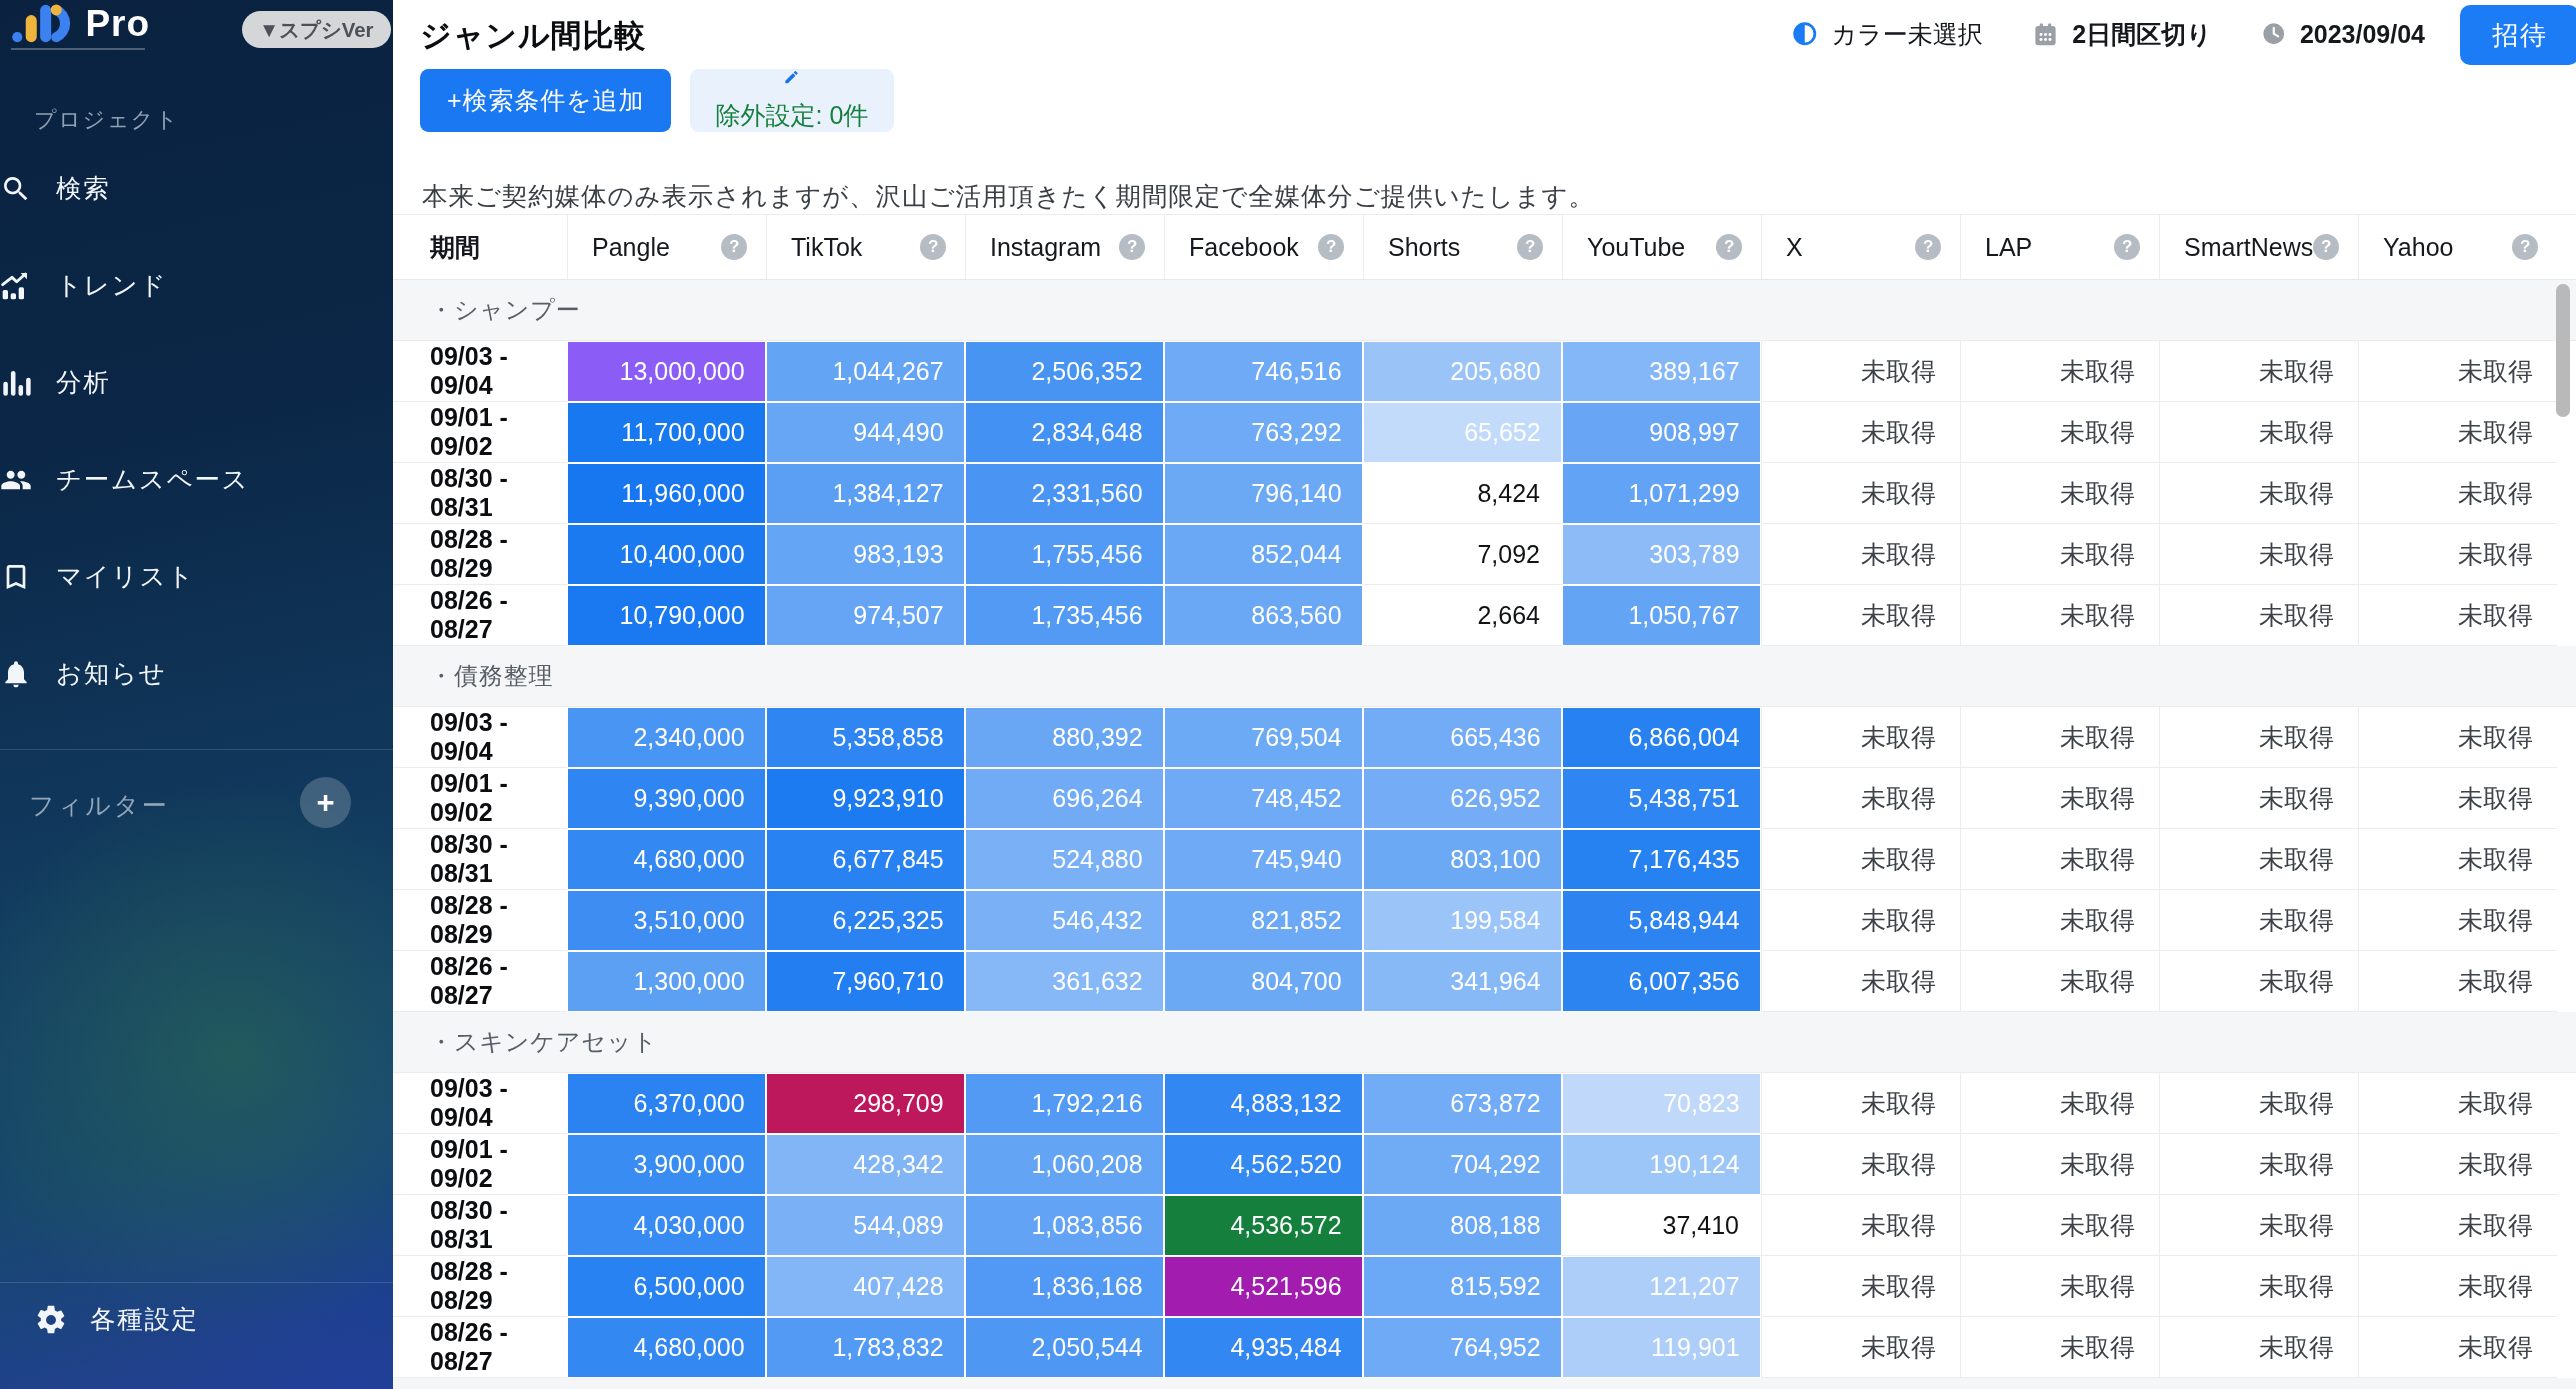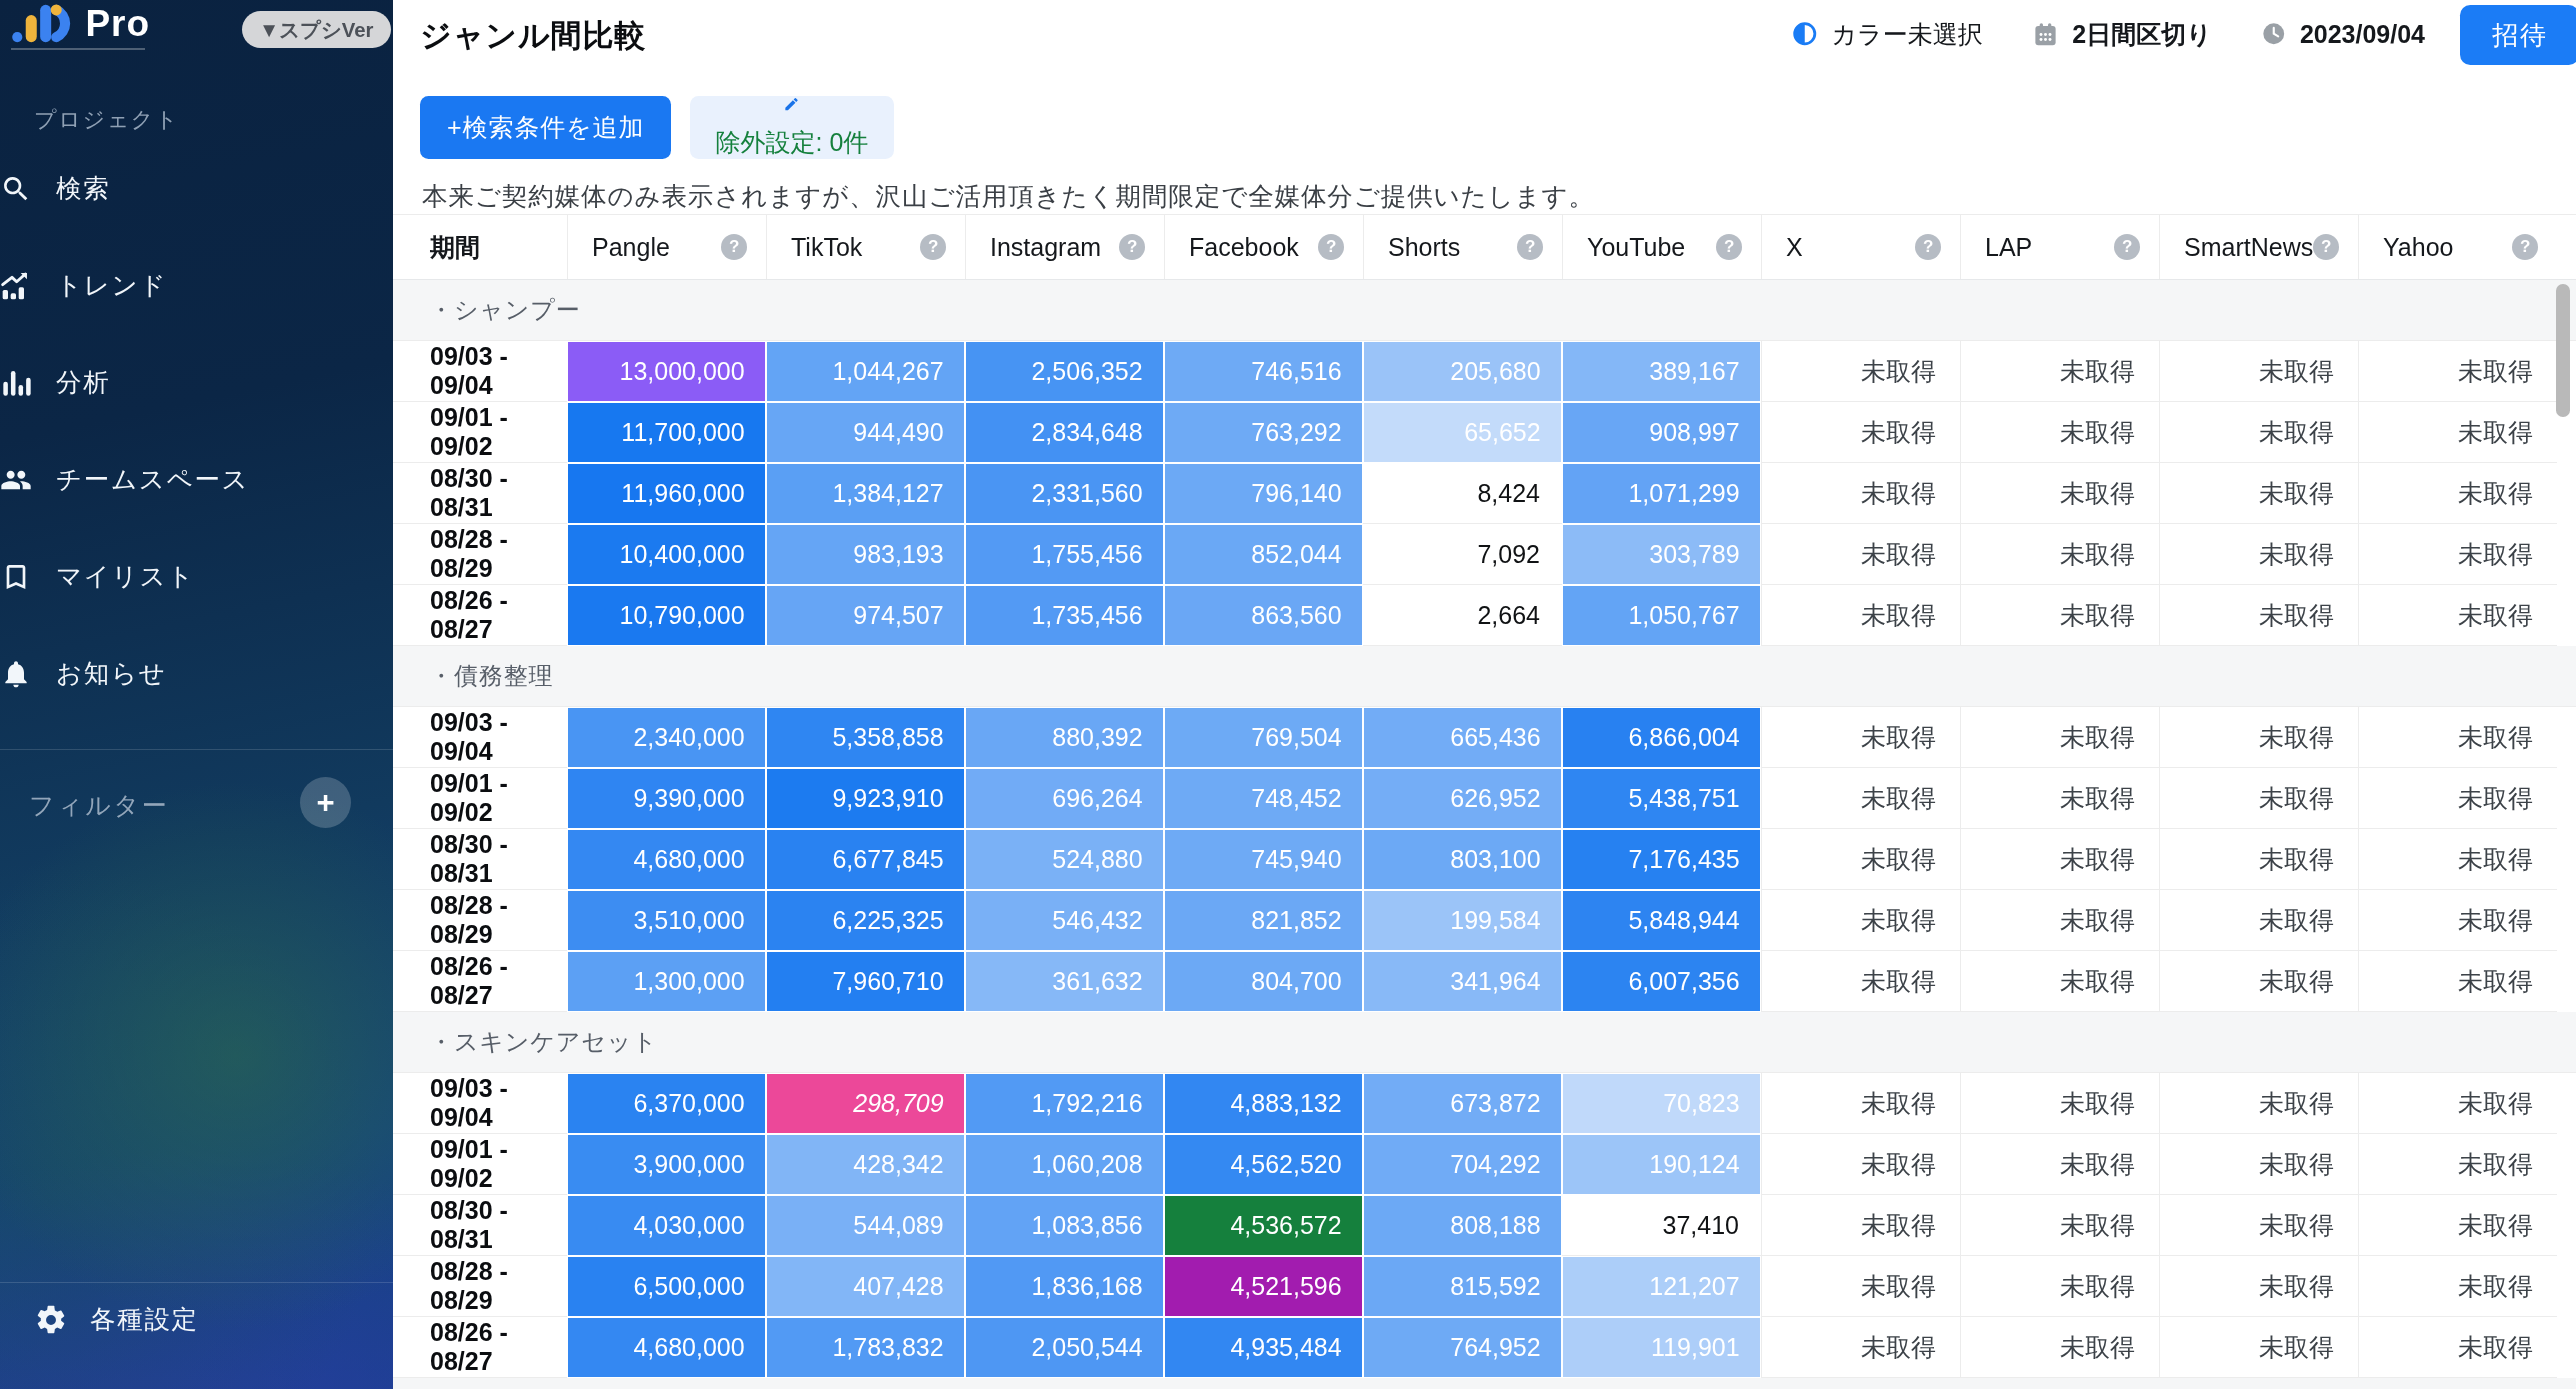--- a/index.html
+++ b/index.html
@@ -45,21 +45,21 @@
   .page-title { position:absolute; left:27px; top:15.3px; font-size:31px; font-weight:800; color:#0b0d10; letter-spacing:0.9px; }
   .header-right { position:absolute; right:151px; top:0; height:68px; display:flex; align-items:center; gap:49px; }
   .hr-group { display:flex; align-items:center; gap:13.6px; cursor:pointer; }
   .hr-group svg { display:block; }
   .hr-text { font-size:25px; color:#15181c; }
   .hr-text.strong { font-weight:700; }
   .invite-button { position:absolute; right:-3.4px; top:5.1px; width:119px; height:60px; background:#1b7cf6;
     border-radius:10.2px; color:#fff; font-size:26px; display:flex; align-items:center; justify-content:center;
     cursor:pointer; letter-spacing:1.7px; }
 
-  .toolbar { position:absolute; left:27px; top:96px; display:flex; gap:18.7px; }
+  .toolbar { position:absolute; left:27px; top:69px; display:flex; gap:18.7px; }
   .btn-primary { height:63px; padding:0 27px; background:#1a78f2; border-radius:8.5px; color:#fff;
     font-size:25px; display:flex; align-items:center; cursor:pointer; letter-spacing:0.9px; }
   .btn-chip { height:63px; padding:0 25.5px; background:#e9f1fd; border-radius:8.5px; color:#15803d;
     font-size:25px; display:flex; align-items:center; gap:13.6px; cursor:pointer;flex-direction:column; }
   .btn-chip svg { width:27px; height:27px; }
   .notice { position:absolute; left:29px; top:179px; font-size:25.5px; color:#3a3f45; letter-spacing:0.9px; }
 
   
   .tgrid { position:absolute; left:0; top:214px; width:2183px; }
   .trow { display:grid; grid-template-columns:174px repeat(10,199px) 19.6px; }
@@ -405,21 +405,21 @@
         <div class="cell na">未取得</div>
         <div class="cell na">未取得</div>
         <div class="fillcell"></div>
       </div>
       <div class="trow grow">
         <div class="gcell">・スキンケアセット</div>
       </div>
       <div class="trow drow">
         <div class="pcell">09/03 - 09/04</div>
         <div class="cell val" style="background: rgb(42, 131, 241);">6,370,000</div>
-        <div class="cell val" style="background: #ec4899; font-style: italic;">298,709</div>
+        <div class="cell val" style="background: #be185d;">298,709</div>
         <div class="cell val" style="background: rgb(82, 154, 244);">1,792,216</div>
         <div class="cell val" style="background: rgb(50, 135, 242);">4,883,132</div>
         <div class="cell val" style="background: rgb(114, 172, 246);">673,872</div>
         <div class="cell val" style="background: rgb(192, 217, 250);">70,823</div>
         <div class="cell na">未取得</div>
         <div class="cell na">未取得</div>
         <div class="cell na">未取得</div>
         <div class="cell na">未取得</div>
         <div class="fillcell"></div>
       </div>

